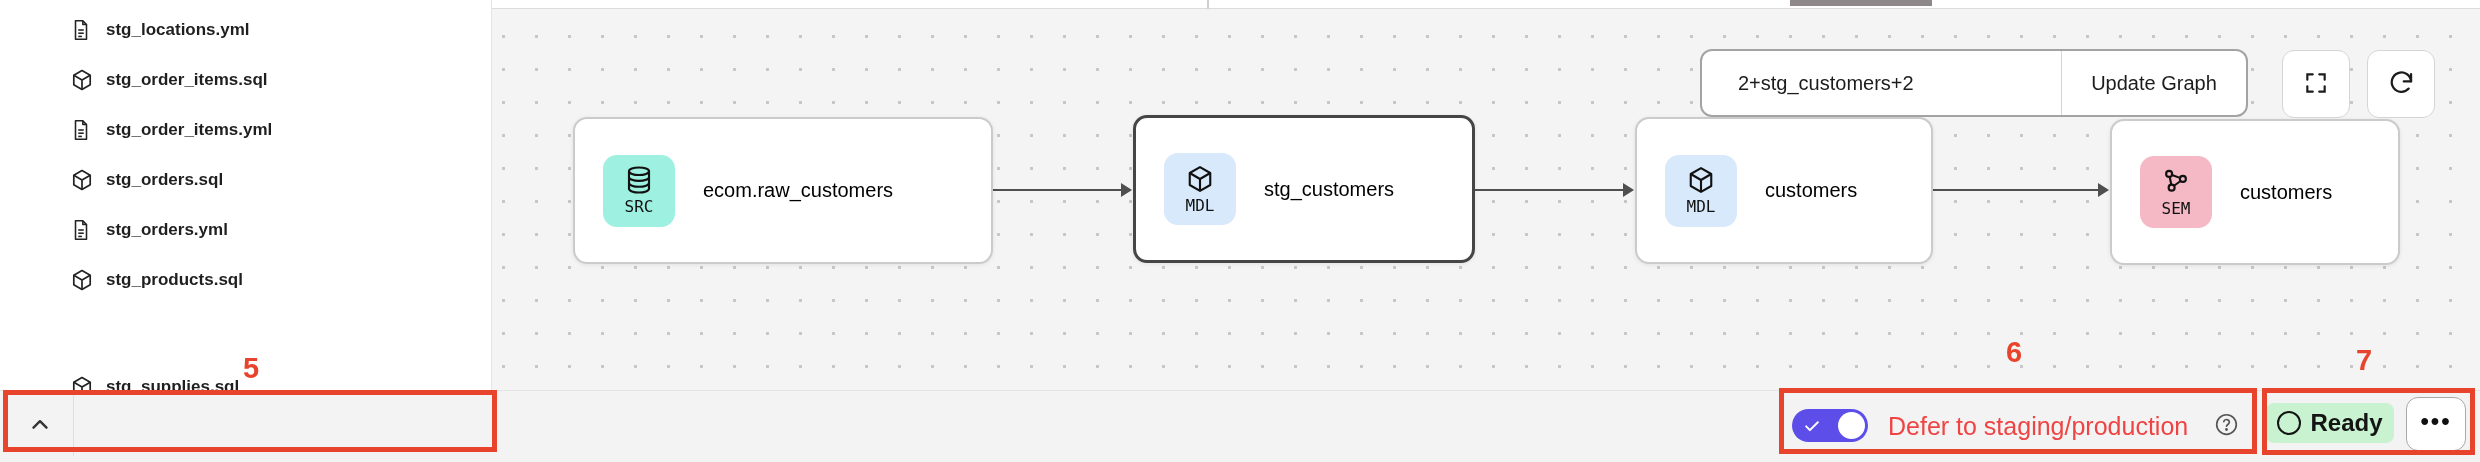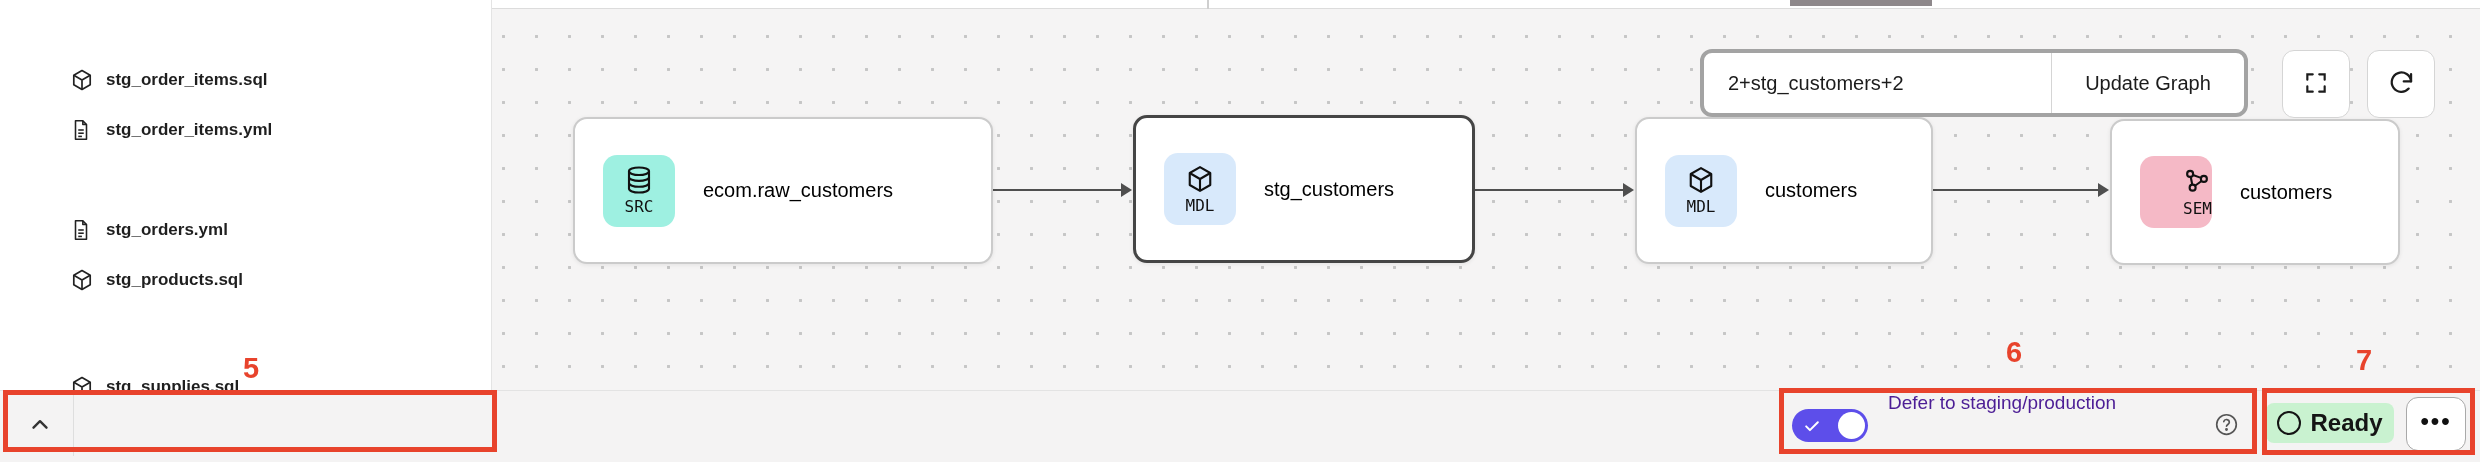--- a/index.html
+++ b/index.html
@@ -49,36 +49,36 @@
     box-shadow: 0 1px 4px rgba(0,0,0,0.08); cursor: pointer;
   }
   .node.selected { border: 3px solid #454545; top: 115px; height: 148px; }
   .badge {
     width: 72px; height: 72px; border-radius: 14px; flex: 0 0 72px;
     display: flex; flex-direction: column; align-items: center; justify-content: center;
     gap: 2px; color: #111;
   }
   .badge.src { background: #9ef0e1; }
   .badge.mdl { background: #d8e9fb; }
-  .badge.sem { background: #f5b9c6; align-items: flex-end; }
+  .badge.sem { background: #f5b9c6; }
   .badge .btxt { font-family: "DejaVu Sans Mono", monospace; font-size: 16px; font-weight: 500; }
   .badge svg { display: block; }
   .node .nlabel { font-size: 20px; font-weight: 400; color: #000000; white-space: nowrap; }
 
   .edge { position: absolute; top: 189px; height: 2px; background: #4f4f4f; }
   .edge-head {
     position: absolute; top: 183px; width: 0; height: 0;
     border-left: 11px solid #4f4f4f; border-top: 7px solid transparent; border-bottom: 7px solid transparent;
   }
 
   
   .selector-group {
     position: absolute; left: 1700px; top: 49px; width: 548px; height: 68px;
-    background: #ffffff; border: 4px solid #a3a3a3; border-radius: 12px;
-    display: flex; align-items: stretch; overflow: hidden;
+    background: #ffffff; border: 2px solid #a3a3a3; border-radius: 12px;
+    display: flex; align-items: stretch; overflow: hidden; padding-left: 12px;
   }
   .selector-input {
     width: 347px; border: none; outline: none; background: transparent;
     font-family: "Liberation Sans", sans-serif; font-size: 20px; color: #1c1c1c;
     padding-left: 24px;
   }
   .selector-sep { width: 1px; background: #d5d5d5; }
   .update-graph-btn {
     flex: 1; border: none; background: transparent; cursor: pointer;
     font-family: "Liberation Sans", sans-serif; font-size: 20px; font-weight: 400; color: #1c1c1c;
@@ -112,21 +112,21 @@
   .toggle {
     position: absolute; left: 1792px; top: 409px; width: 76px; height: 33px;
     background: #5d4eea; border-radius: 17px; border: none; cursor: pointer;
   }
   .toggle .knob {
     position: absolute; right: 3px; top: 3px; width: 27px; height: 27px;
     background: #ffffff; border-radius: 50%;
   }
   .toggle .check { position: absolute; left: 10px; top: 7px; color: #fff; }
   .defer-label {
-    position: absolute; left: 1888px; top: 392px; font-size: 19px; font-weight: 500; color: #4c1d95;
+    position: absolute; left: 1888px; top: 412px; font-size: 25px; font-weight: 500; color: #ef4444;
     white-space: nowrap;
   }
   .help-icon { position: absolute; left: 2214px; top: 412px; color: #555; cursor: pointer; }
 
   .ready-badge {
     position: absolute; left: 2266px; top: 403px; width: 128px; height: 40px;
     background: #c9f2d0; border-radius: 8px; border: none; cursor: pointer;
     display: flex; align-items: center; justify-content: center; gap: 9px;
   }
   .ready-badge .status-circle { width: 24px; height: 24px; border: 2.5px solid #141414; border-radius: 50%; }
@@ -149,44 +149,65 @@
   .anno-num.n6 { left: 2006px; top: 336px; }
   .anno-num.n7 { left: 2356px; top: 344px; }
 </style>
 </head>
 <body>
 
 <div class="stage">
 
   <div class="sidebar">
 
-
-    <div class="file-row" style="top:55px">
-      <span class="ficon">
-        <svg width="24" height="24" viewBox="0 0 24 24" fill="none" stroke="currentColor" stroke-width="1.7" stroke-linejoin="round">
-            <path d="M12 2.5l8.2 4.7v9.6L12 21.5l-8.2-4.7V7.2L12 2.5z"></path>
-            <path d="M3.8 7.2L12 12l8.2-4.8M12 12v9.5"></path>
-          </svg>
-      </span>
-      <span class="fname">stg_order_items.sql</span>
-    </div>
-
-    <div class="file-row" style="top:105px">
+    <div class="file-row" style="top:5px">
       <span class="ficon">
         <svg width="22" height="24" viewBox="0 0 24 24" fill="none" stroke="currentColor" stroke-width="1.7" stroke-linejoin="round">
             <path d="M14 2H6v20h12V6z"></path>
             <path d="M14 2v4h4"></path>
             <line x1="9" y1="12" x2="15" y2="12"></line>
             <line x1="9" y1="15.5" x2="15" y2="15.5"></line>
             <line x1="9" y1="19" x2="13" y2="19"></line>
           </svg>
       </span>
+      <span class="fname">stg_locations.yml</span>
+    </div>
+
+    <div class="file-row" style="top:55px">
+      <span class="ficon">
+        <svg width="24" height="24" viewBox="0 0 24 24" fill="none" stroke="currentColor" stroke-width="1.7" stroke-linejoin="round">
+            <path d="M12 2.5l8.2 4.7v9.6L12 21.5l-8.2-4.7V7.2L12 2.5z"></path>
+            <path d="M3.8 7.2L12 12l8.2-4.8M12 12v9.5"></path>
+          </svg>
+      </span>
+      <span class="fname">stg_order_items.sql</span>
+    </div>
+
+    <div class="file-row" style="top:105px">
+      <span class="ficon">
+        <svg width="22" height="24" viewBox="0 0 24 24" fill="none" stroke="currentColor" stroke-width="1.7" stroke-linejoin="round">
+            <path d="M14 2H6v20h12V6z"></path>
+            <path d="M14 2v4h4"></path>
+            <line x1="9" y1="12" x2="15" y2="12"></line>
+            <line x1="9" y1="15.5" x2="15" y2="15.5"></line>
+            <line x1="9" y1="19" x2="13" y2="19"></line>
+          </svg>
+      </span>
       <span class="fname">stg_order_items.yml</span>
     </div>
 
+    <div class="file-row" style="top:155px">
+      <span class="ficon">
+        <svg width="24" height="24" viewBox="0 0 24 24" fill="none" stroke="currentColor" stroke-width="1.7" stroke-linejoin="round">
+            <path d="M12 2.5l8.2 4.7v9.6L12 21.5l-8.2-4.7V7.2L12 2.5z"></path>
+            <path d="M3.8 7.2L12 12l8.2-4.8M12 12v9.5"></path>
+          </svg>
+      </span>
+      <span class="fname">stg_orders.sql</span>
+    </div>
 
     <div class="file-row" style="top:255px">
       <span class="ficon">
         <svg width="24" height="24" viewBox="0 0 24 24" fill="none" stroke="currentColor" stroke-width="1.7" stroke-linejoin="round">
             <path d="M12 2.5l8.2 4.7v9.6L12 21.5l-8.2-4.7V7.2L12 2.5z"></path>
             <path d="M3.8 7.2L12 12l8.2-4.8M12 12v9.5"></path>
           </svg>
       </span>
       <span class="fname">stg_products.sql</span>
     </div>

